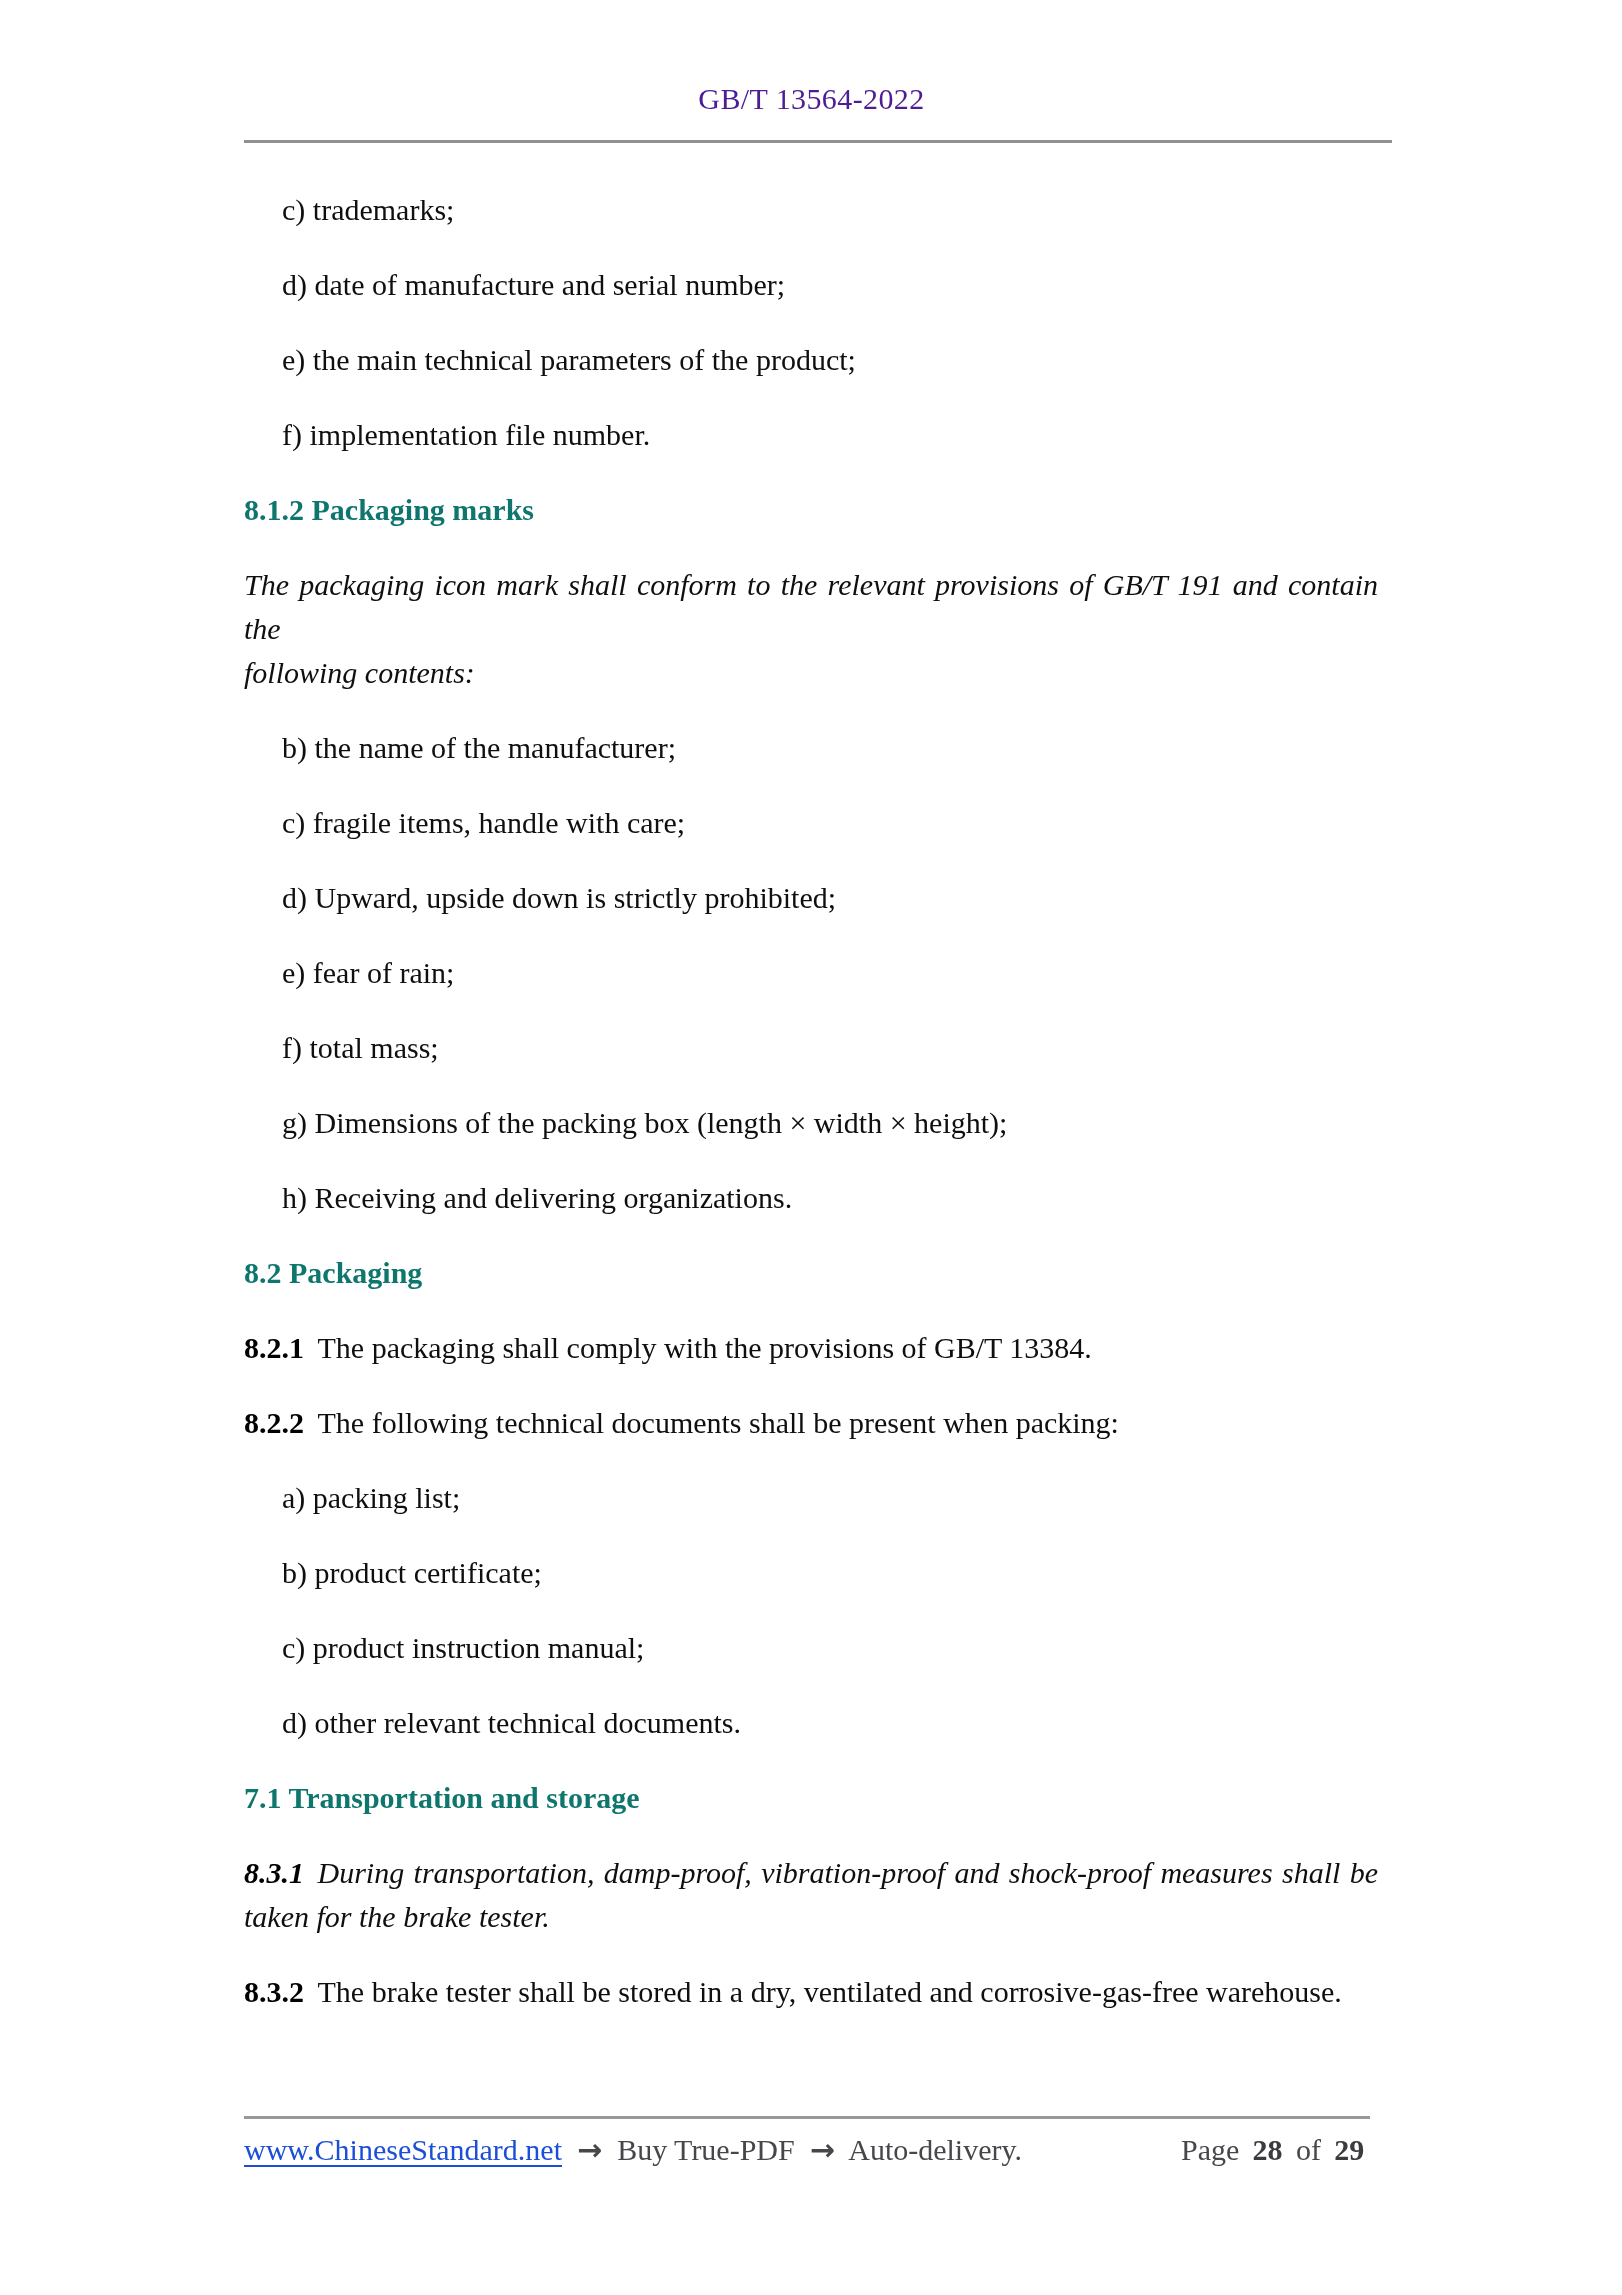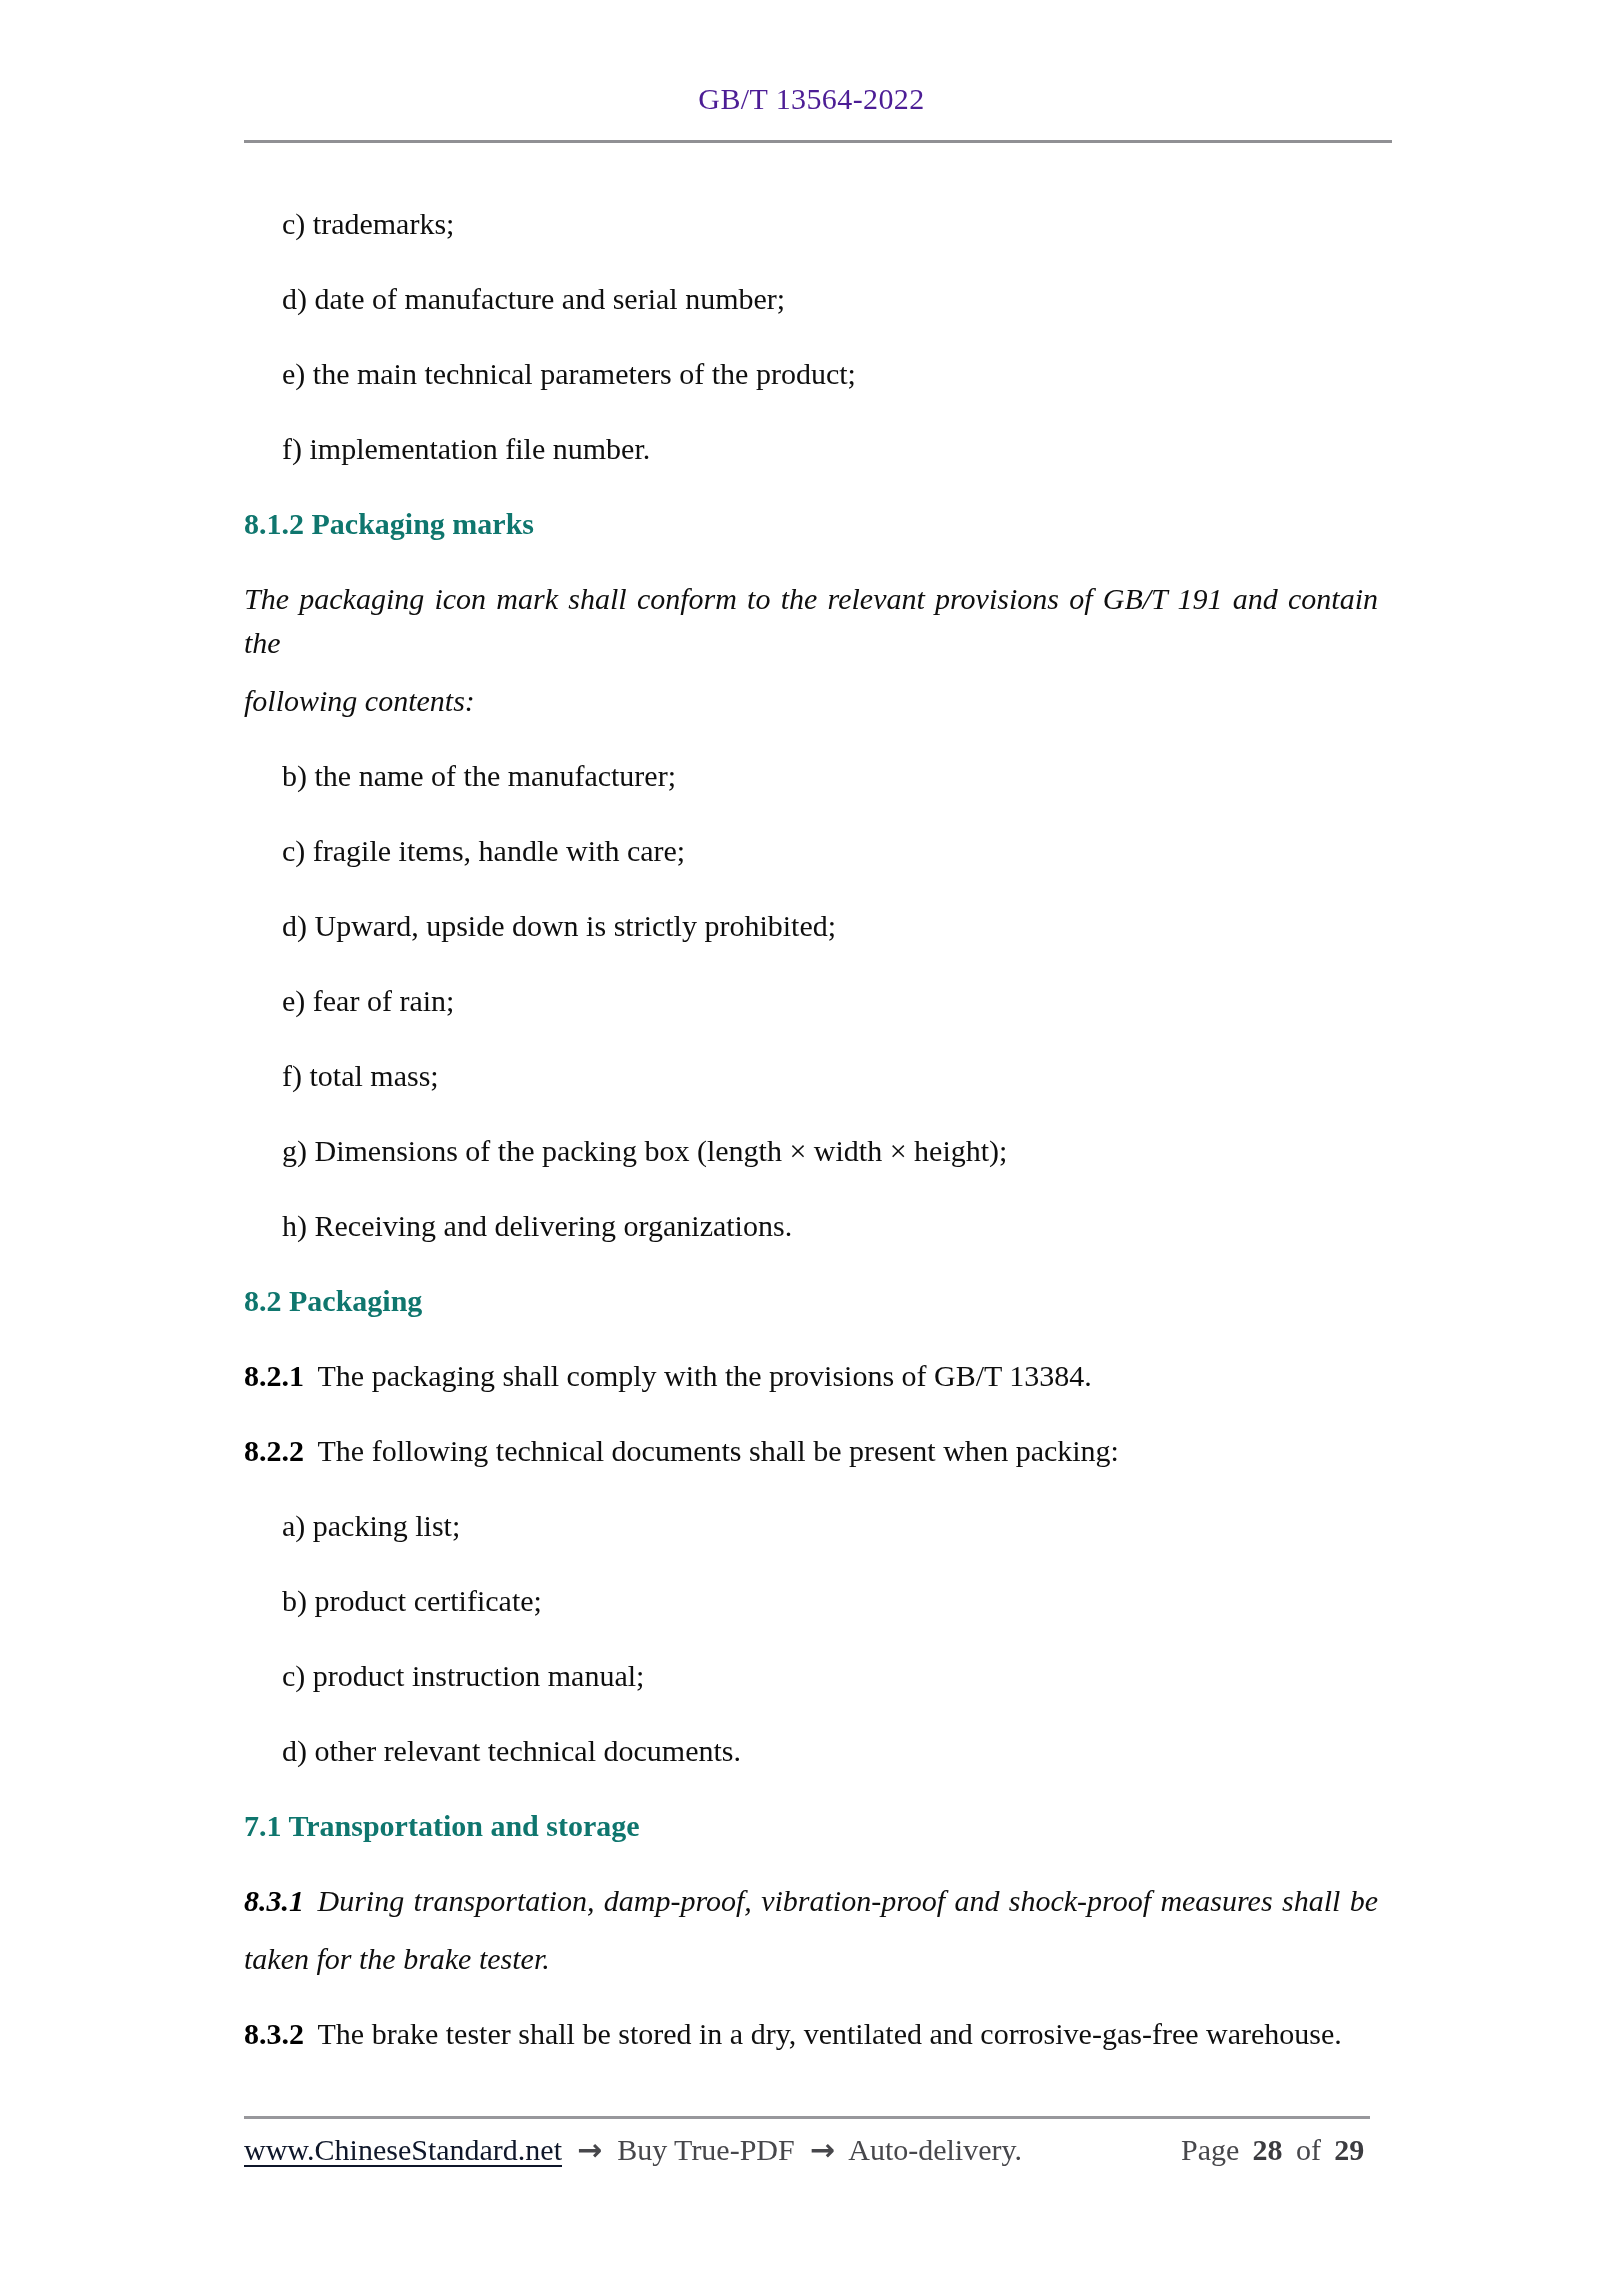--- a/index.html
+++ b/index.html
@@ -40,21 +40,21 @@
     top: 0;
     width: 1134px;
     padding-top: 188px;
     color: #0f0f0f;
   }
   .para {
     font-size: 30px;
     line-height: 44px;
     margin: 0 0 31px 0;
   }
-  .para .line { display: block; margin-top: 14px; }
+  .para .line { display: block; }
   .heading { font-weight: 700; color: #0f766e; }
   .list-item { padding-left: 38px; }
   .clause .line > b { margin-right: 0.45em; color: #000000; }
   .justify .line { text-align: justify; font-style: italic; }
   .jl { text-align-last: justify; }
 
   
   #footer-rule {
     position: absolute;
     top: 2116px;
@@ -70,21 +70,21 @@
     width: 1126px;
     display: flex;
     justify-content: space-between;
     align-items: baseline;
     font-size: 30px;
     line-height: 38px;
     color: #47474b;
     white-space: nowrap;
   }
   .site-link {
-    color: #0f172a;
+    color: #1d4ed8;
     text-decoration: underline;
     text-decoration-thickness: 1.7px;
     text-underline-offset: 5px;
     cursor: pointer;
   }
   .arrow-glyph {
     font-family: "DejaVu Sans", sans-serif;
     font-weight: 700;
     margin: 0 7.5px;
   }

